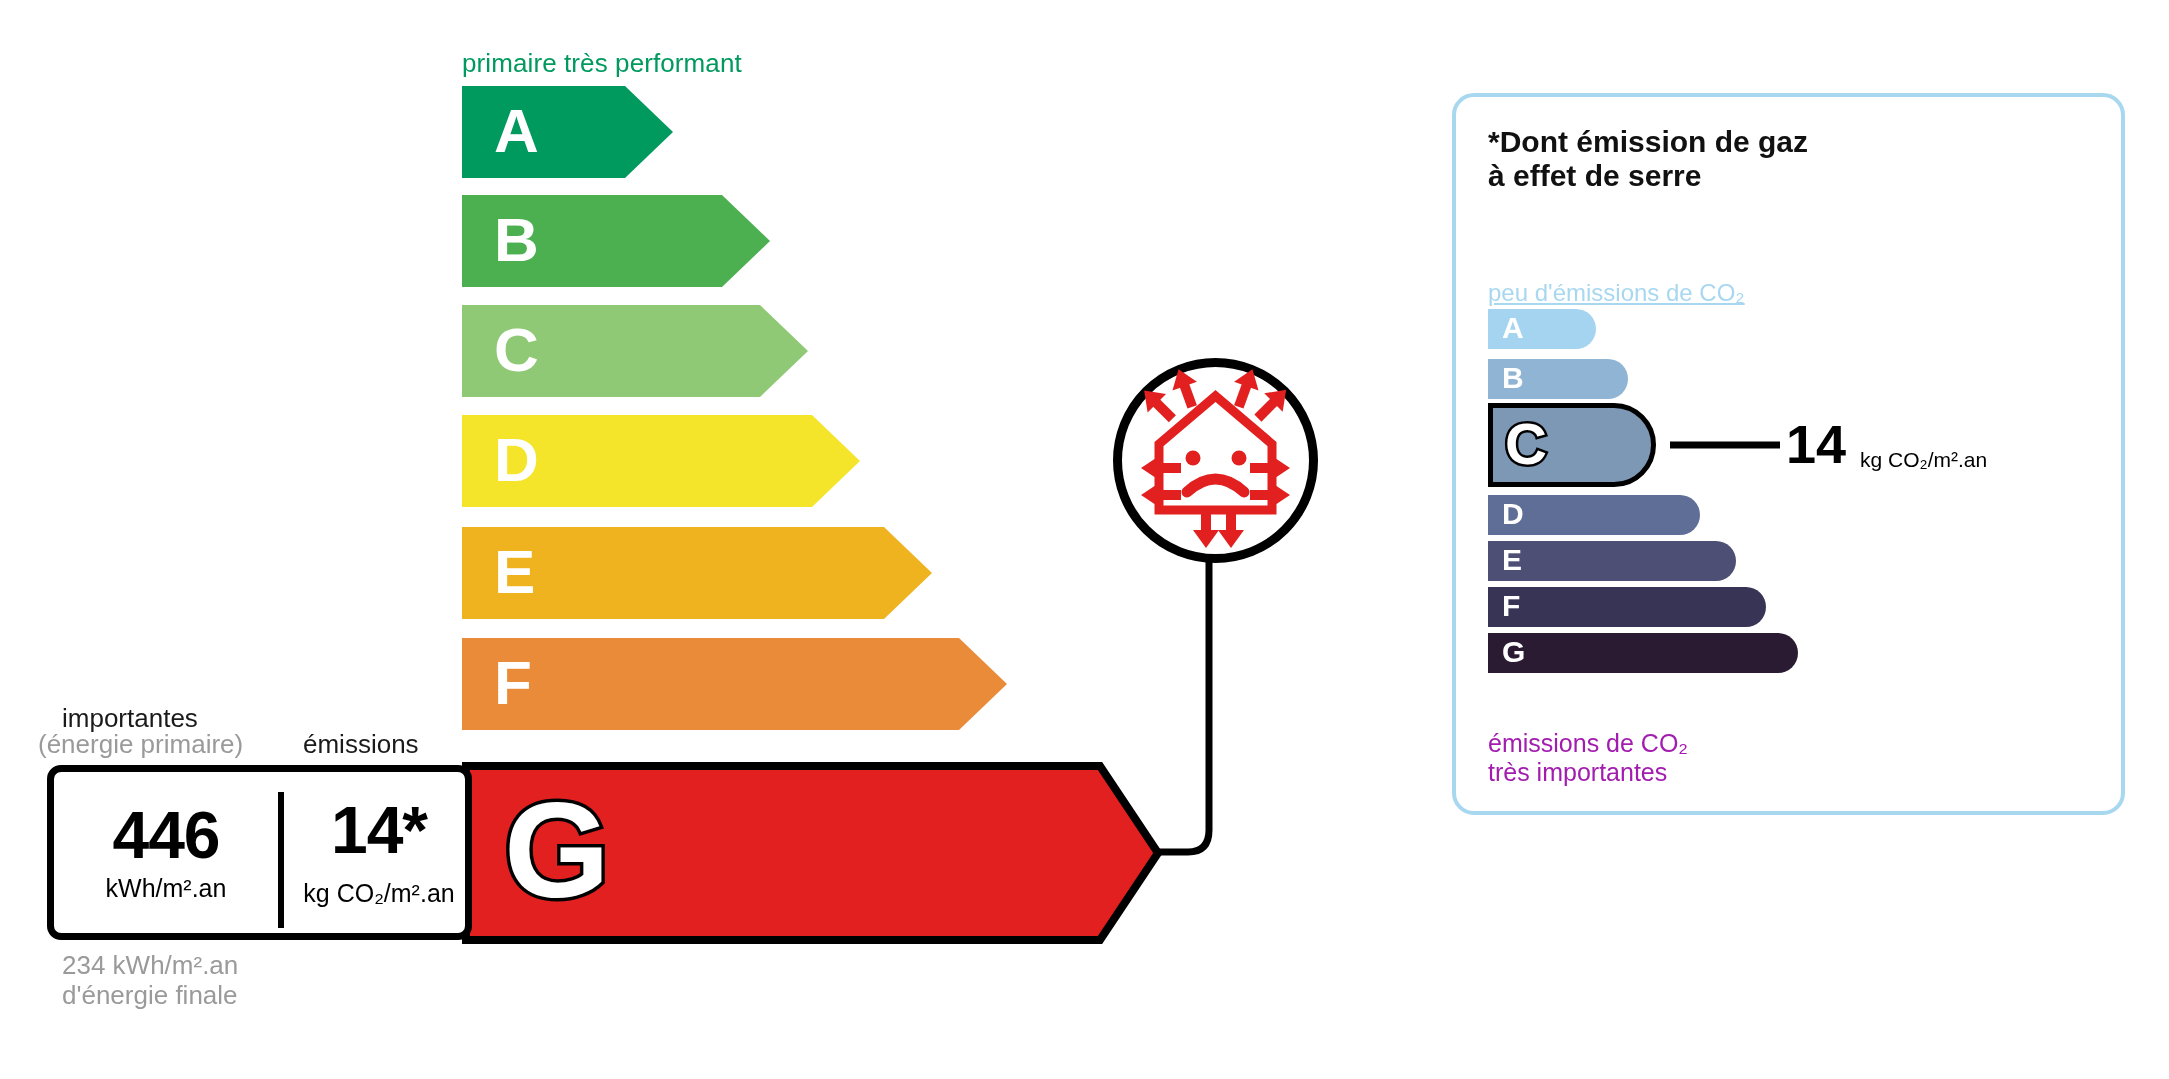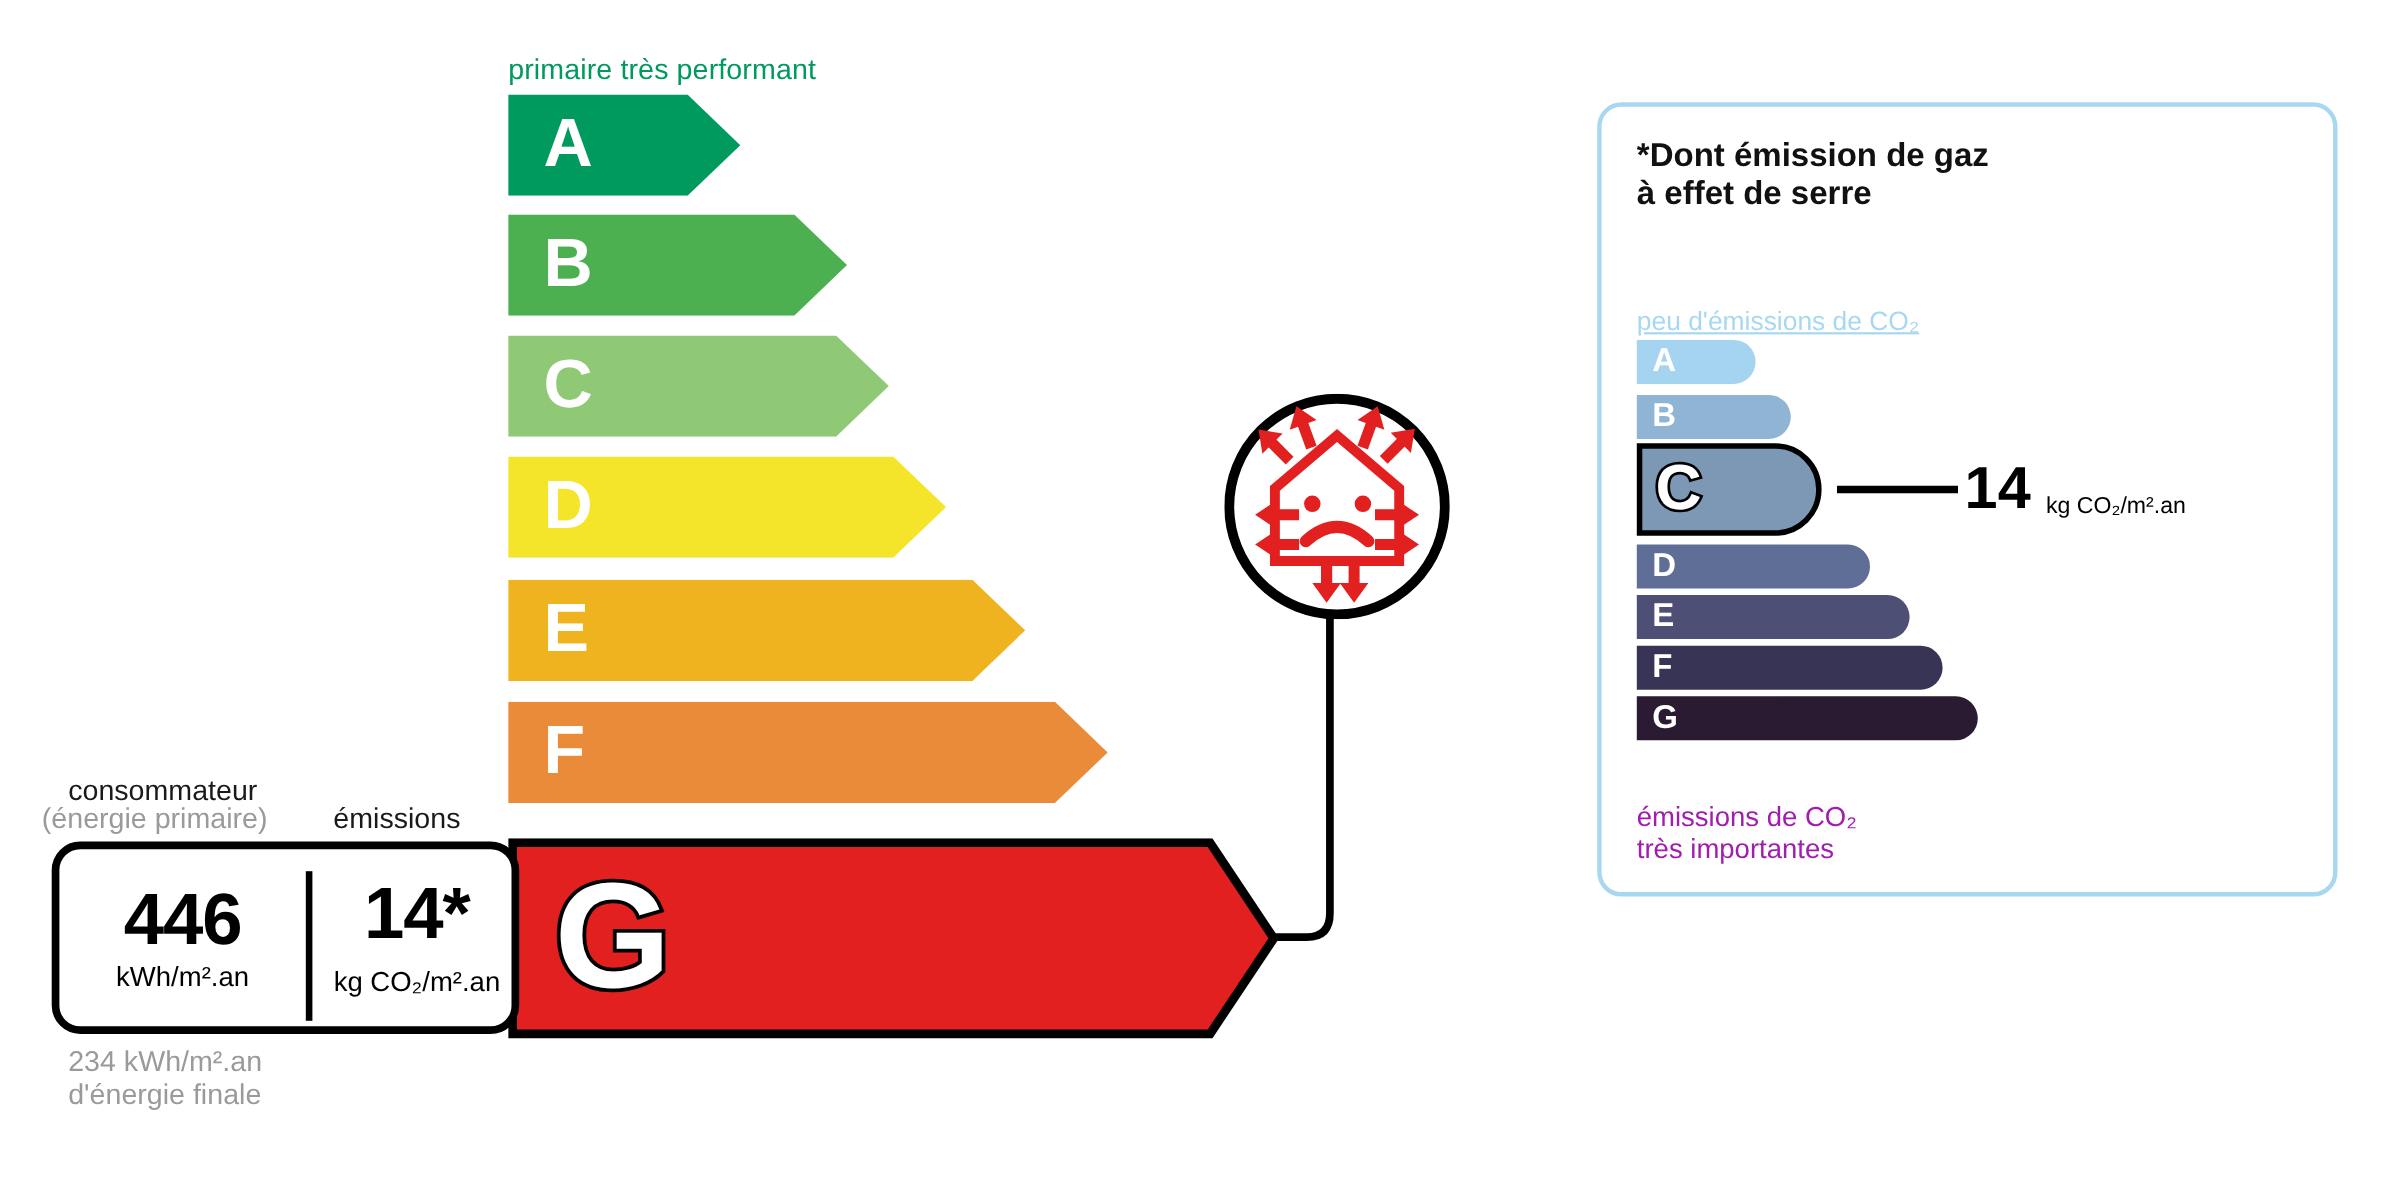--- a/index.html
+++ b/index.html
@@ -13,21 +13,21 @@
   .top-label{position:absolute;left:462px;top:48px;font-size:26px;color:#009A5E;
              white-space:nowrap;letter-spacing:.1px;}
 
   .bar-row{position:absolute;left:462px;height:92px;}
   .bar-shape{position:absolute;left:0;top:0;height:100%;width:100%;}
   .bar-letter{position:absolute;left:32px;top:50%;transform:translateY(-52%);
               color:#ffffff;font-size:62px;font-weight:bold;line-height:1;}
 
   
   #value-box{position:absolute;left:47px;top:765px;width:425px;height:175px;
-             border:7px solid #000;border-radius:26px;background:#fff;
+             border:7px solid #000;border-radius:14px;background:#fff;
              box-sizing:border-box;z-index:5;}
   .vb-divider{position:absolute;left:224px;top:20px;width:6px;height:136px;background:#000;}
   .vb-cell{position:absolute;top:0;height:100%;display:flex;flex-direction:column;
            align-items:center;justify-content:center;}
   .vb-cell.left{left:0;width:224px;}
   .vb-cell.right{left:234px;width:182px;gap:10px;}
   .vb-num{font-size:66px;font-weight:bold;line-height:1;color:#000;letter-spacing:-1px;}
   .vb-unit{font-size:25px;color:#000;margin-top:6px;white-space:nowrap;}
 
   .lbl-consommation{position:absolute;left:62px;top:703px;font-size:26px;color:#1a1a1a;}
@@ -119,21 +119,21 @@
     <div class="vb-cell left">
       <div class="vb-num">446</div>
       <div class="vb-unit">kWh/m².an</div>
     </div>
     <div class="vb-cell right">
       <div class="vb-num">14*</div>
       <div class="vb-unit">kg CO₂/m².an</div>
     </div>
   </div>
 
-  <div class="lbl-consommation">consommateur</div>
+  <div class="lbl-consommation">importantes</div>
   <div class="lbl-energie-primaire">(énergie primaire)</div>
   <div class="lbl-emissions">émissions</div>
   <div class="lbl-finale">
     <div>234 kWh/m².an</div>
     <div>d'énergie finale</div>
   </div>
 
 
   <svg id="connector" viewBox="0 0 240 510">
     <path d="M109 0 L109 470 Q109 492 88 492 L0 492" fill="none" stroke="#000" stroke-width="7"></path>

